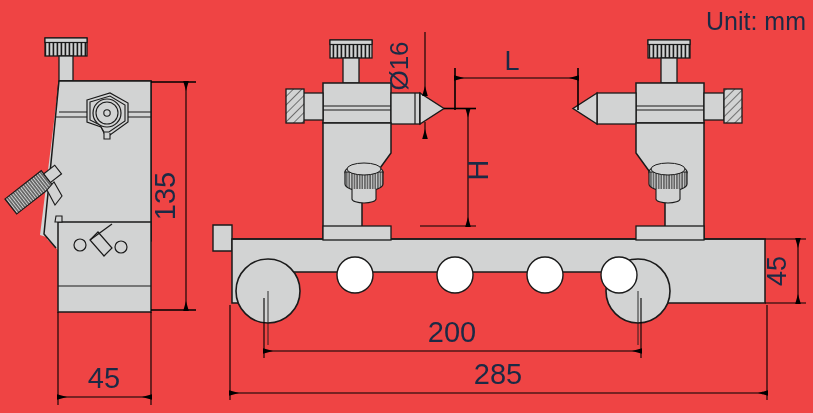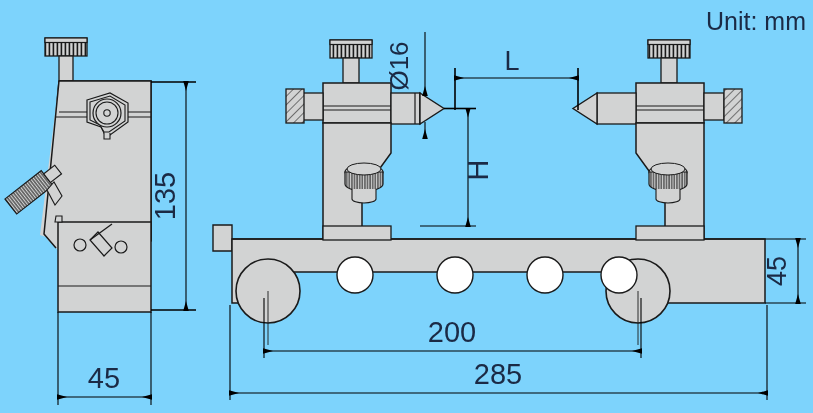--- a/index.html
+++ b/index.html
@@ -1,17 +1,17 @@
 <!DOCTYPE html>
 <html><head>
 <meta charset="utf-8">
 <style>
   html,body{margin:0;padding:0;background:#ffffff;}
   body{width:813px;height:413px;overflow:hidden;font-family:"Liberation Sans",sans-serif;}
-  #stage{position:relative;width:813px;height:413px;background:#7dd3fc;}
+  #stage{position:relative;width:813px;height:413px;background:#ef4444;}
   svg{display:block;}
   .dimtext{font-family:"Liberation Sans",sans-serif;font-weight:400;fill:#1b2a45;}
   .unittext{font-family:"Liberation Sans",sans-serif;font-weight:400;fill:#1b2a45;}
 </style>
 </head>
 <body>
 
 <div id="stage">
 <svg width="813" height="413" viewBox="0 0 813 413" xmlns="http://www.w3.org/2000/svg">
 

